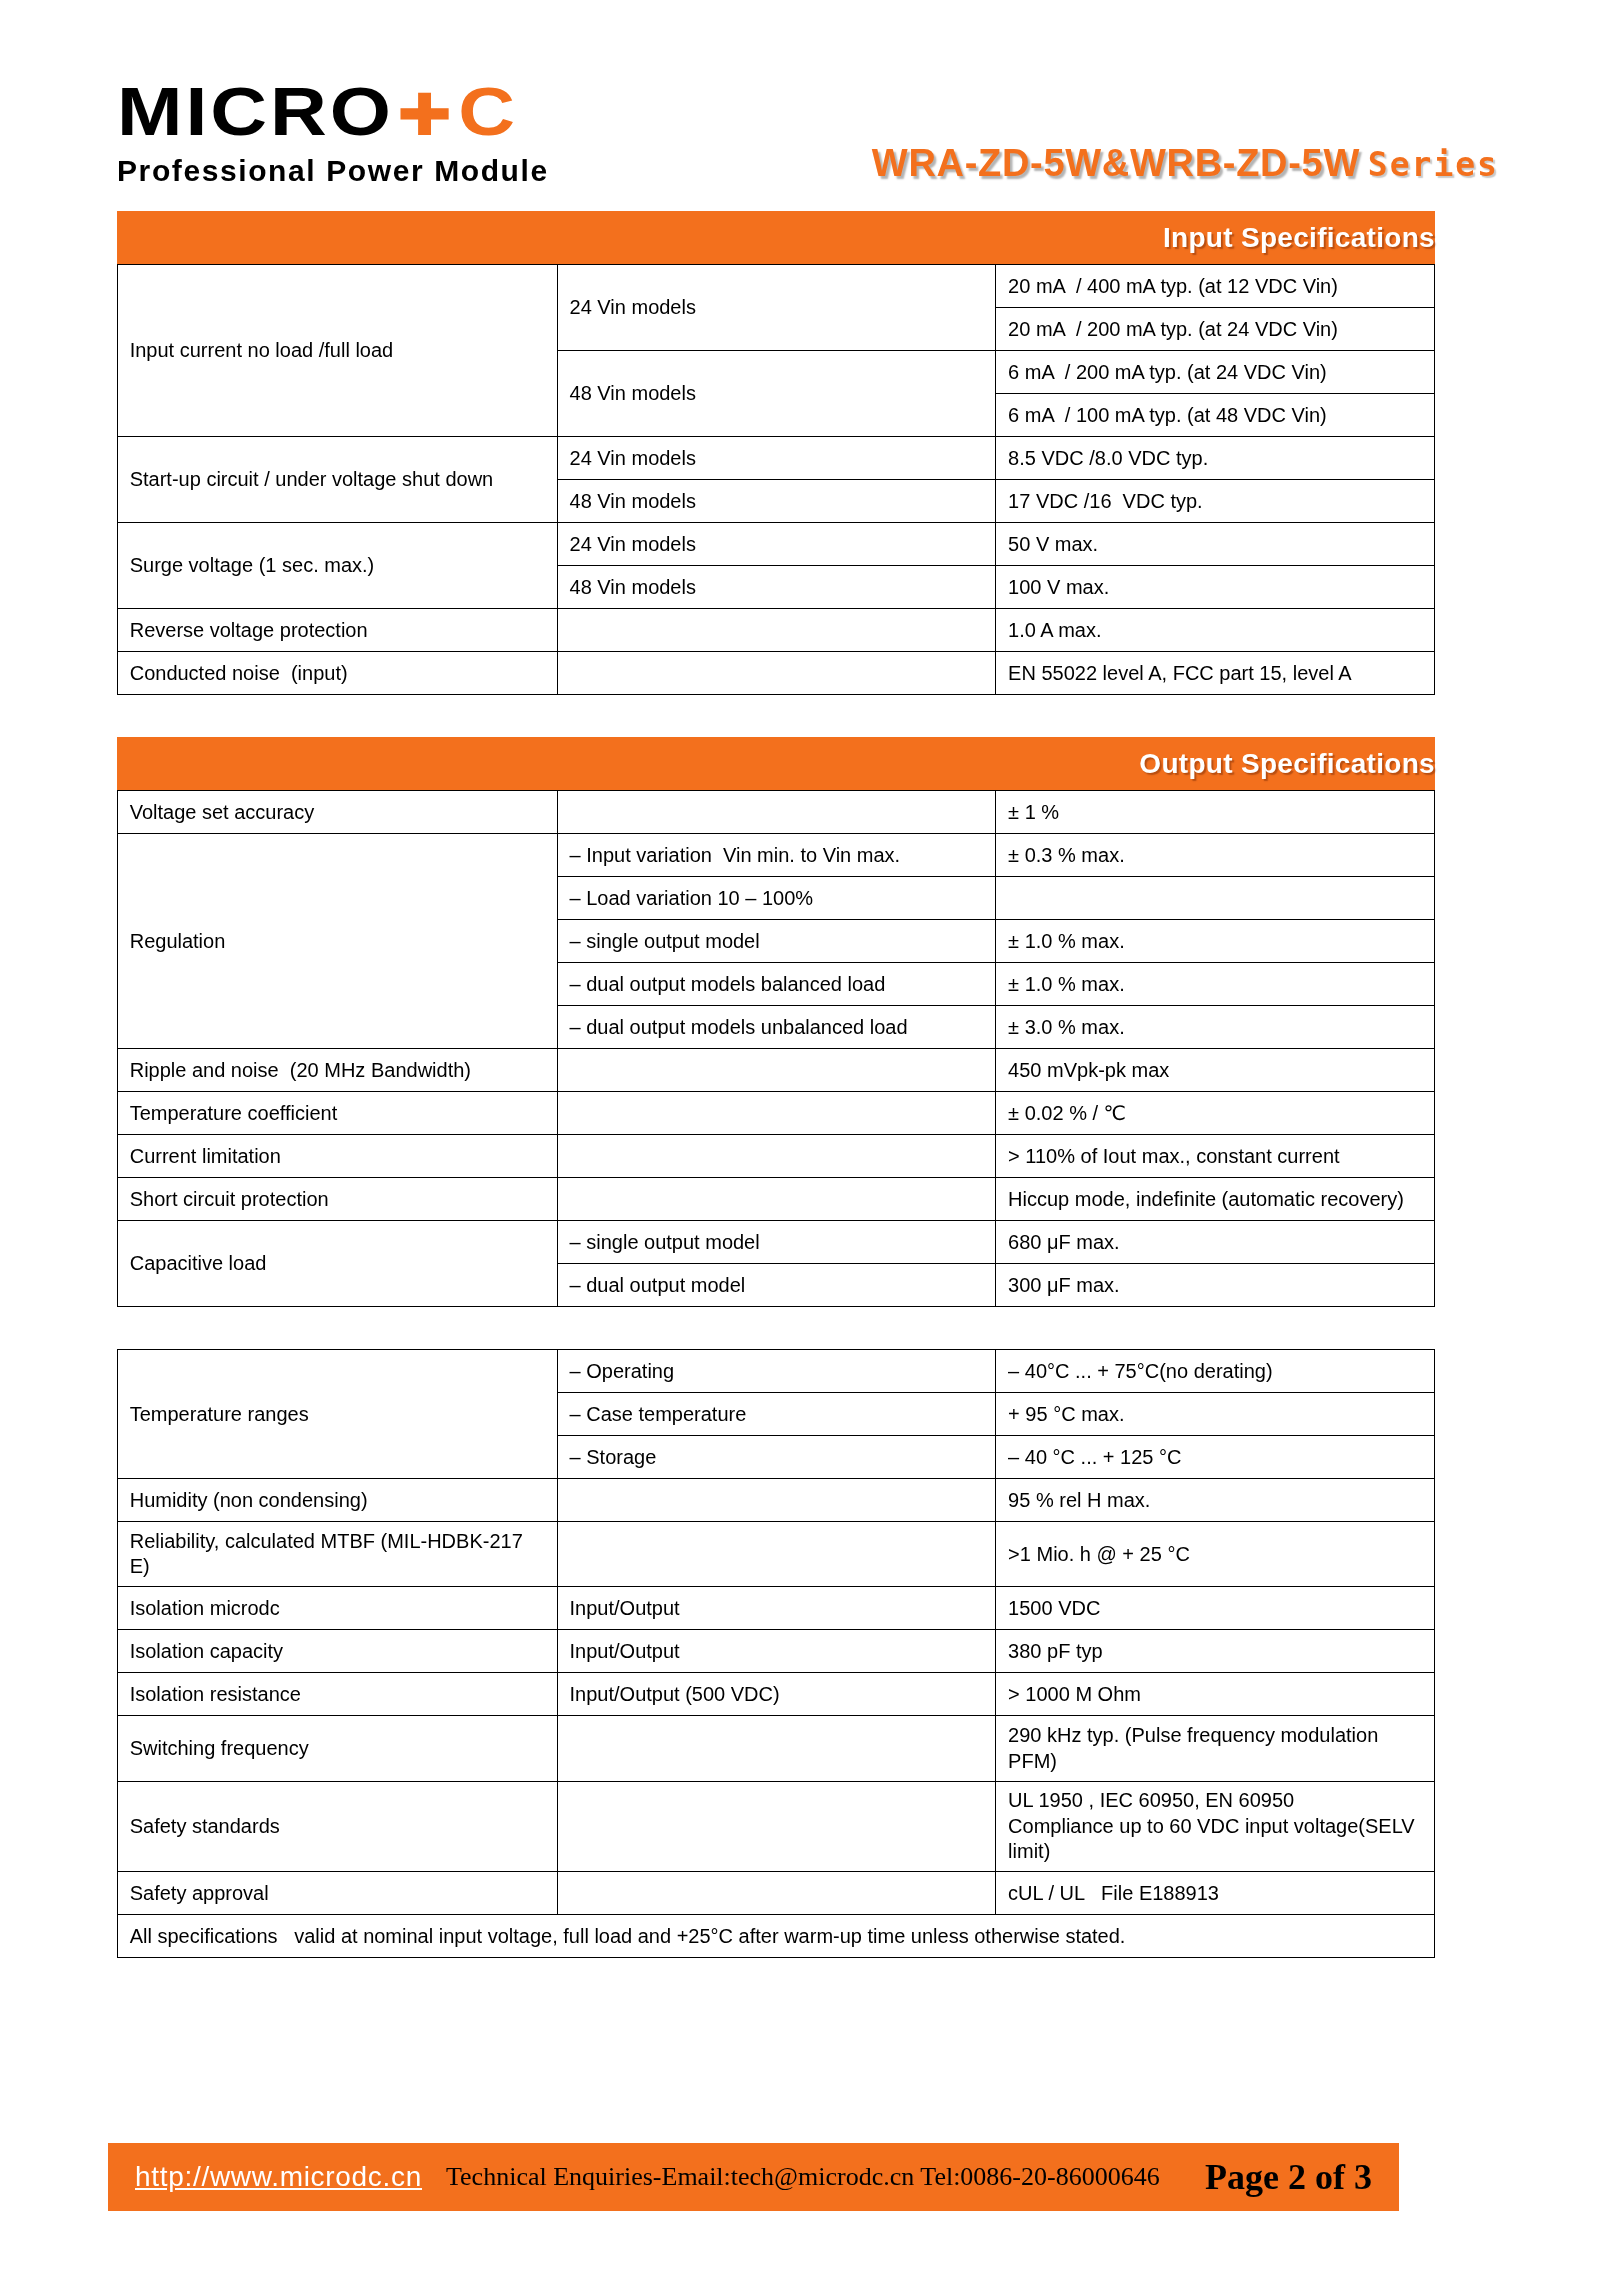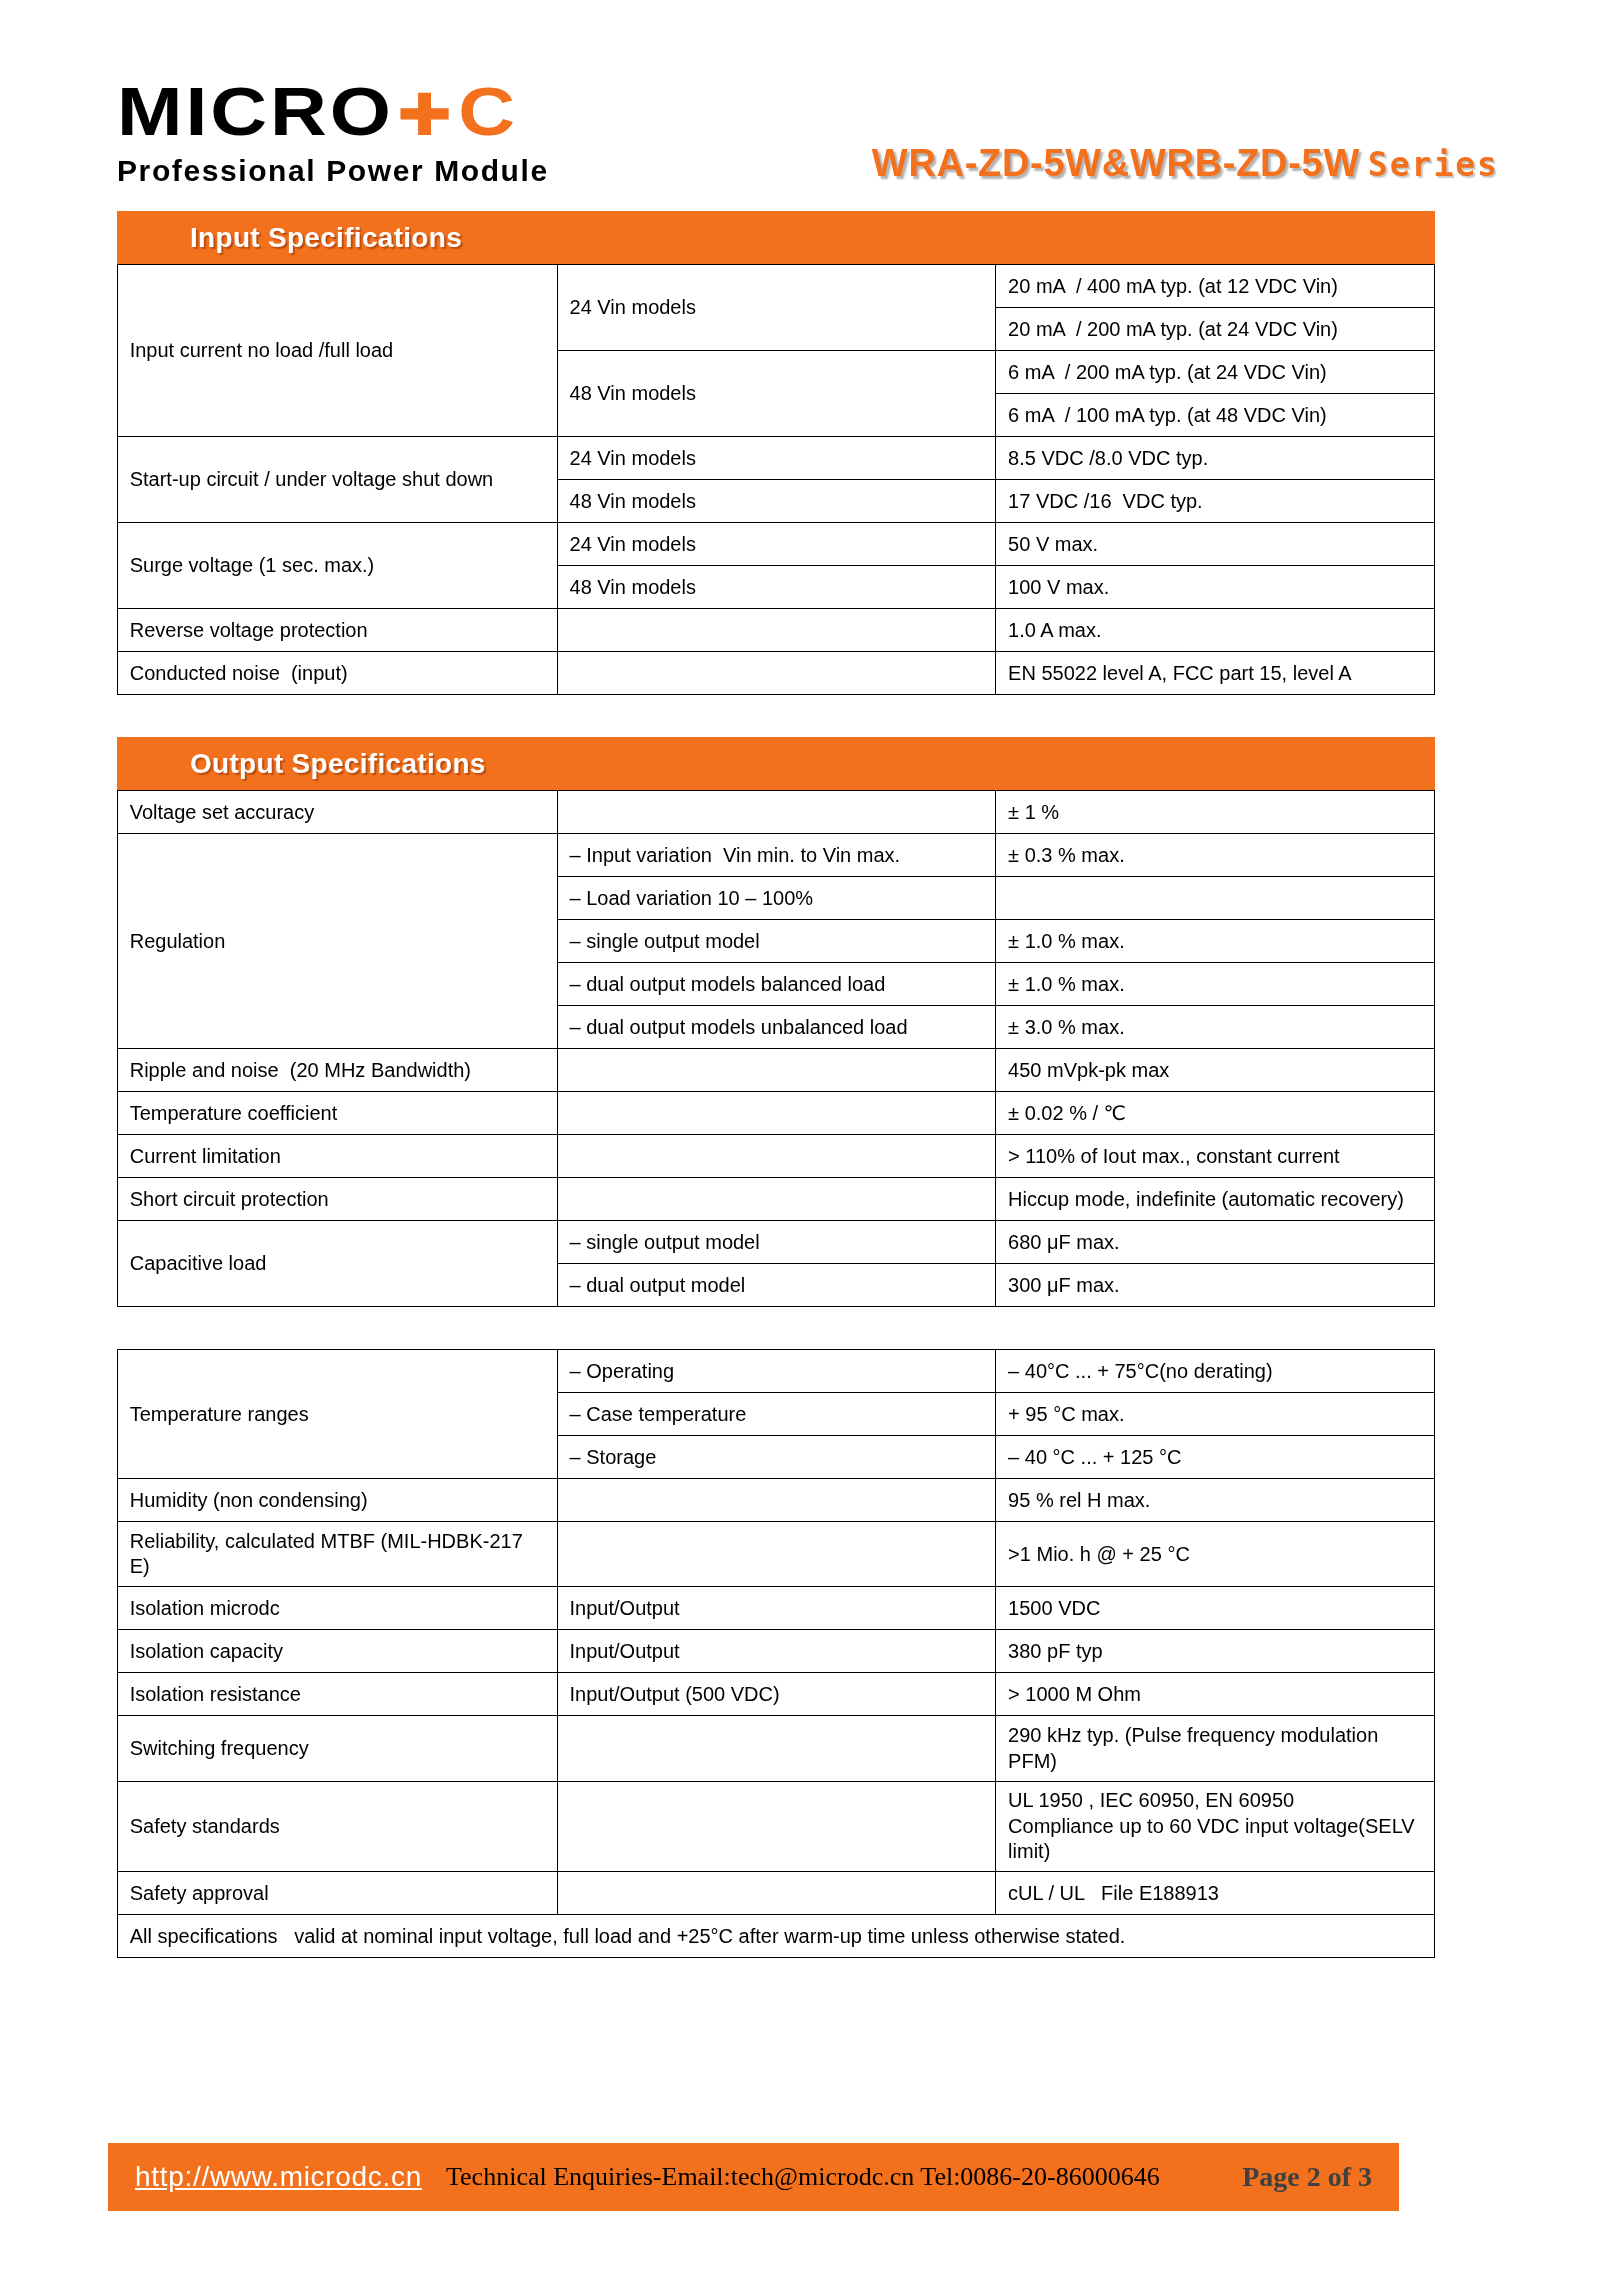--- a/index.html
+++ b/index.html
@@ -22,40 +22,40 @@
   .lg-plus{color:var(--orange);font-size:0.84em;margin:0 2.6px;font-weight:900;}
   .lg-orange{color:var(--orange);}
   .logo-tagline{font-size:30px;font-weight:bold;letter-spacing:1.6px;margin-top:7.8px;white-space:nowrap;}
   .series{white-space:nowrap;padding-bottom:2.6px;}
   .series-main{font-size:38px;font-weight:bold;color:var(--orange);text-shadow:2.6px 2.6px 2px rgba(0,0,0,0.30);letter-spacing:0.7px;}
   .series-suffix{font-family:"DejaVu Sans Mono","Liberation Mono",monospace;font-size:33px;font-weight:bold;color:var(--orange);letter-spacing:2px;margin-left:7.8px;text-shadow:2px 2px 1.3px rgba(0,0,0,0.22);}
 
   
   .section{margin-top:42px;}
   .section.first{margin-top:0;}
-  .section-bar{height:53px;background:var(--orange);display:flex;align-items:center;padding-left:73px;}
+  .section-bar{height:53px;background:var(--orange);display:flex;align-items:center;padding-left:25px;justify-content:flex-end;}
   .bar-title{color:#ffffff;font-size:28px;font-weight:bold;letter-spacing:0.3px;text-shadow:2px 2px 1.3px rgba(110,35,0,0.45);}
 
   table.spec{width:100%;border-collapse:collapse;table-layout:fixed;}
   .spec td{
     border:1.3px solid #000;font-size:20px;line-height:1.28;
     padding:6.5px 9px 6.5px 11.7px;height:43px;vertical-align:middle;
     white-space:pre-wrap;word-wrap:break-word;
   }
   col.c1{width:33.4%;} col.c2{width:33.3%;} col.c3{width:33.3%;}
   td.footnote{padding-left:11.7px;}
 
   
   .footer{
     position:absolute;left:108px;bottom:73px;width:1291px;height:68px;
     background:var(--orange);display:flex;align-items:center;padding:0 27px;
   }
   .f-url{color:#fff;font-size:28px;text-decoration:underline;letter-spacing:0.7px;white-space:nowrap;}
   .f-contact{color:#000000;font-size:26px;font-family:"Liberation Serif","DejaVu Serif",serif;margin-left:24px;white-space:nowrap;}
-  .f-page{color:#404040;font-size:28px;font-weight:bold;font-family:"Liberation Serif","DejaVu Serif",serif;margin-left:auto;white-space:nowrap;text-align:center;}
+  .f-page{color:#000000;font-size:36px;font-weight:bold;font-family:"Liberation Serif","DejaVu Serif",serif;margin-left:auto;white-space:nowrap;text-align:center;}
 </style>
 </head>
 <body>
 
 <div class="content">
   <div class="inner">
 
     <div class="header">
       <div class="logo">
         <div class="logo-text"><span class="lg-black">MICRO</span><span class="lg-plus">✚</span><span class="lg-orange">C</span></div>

